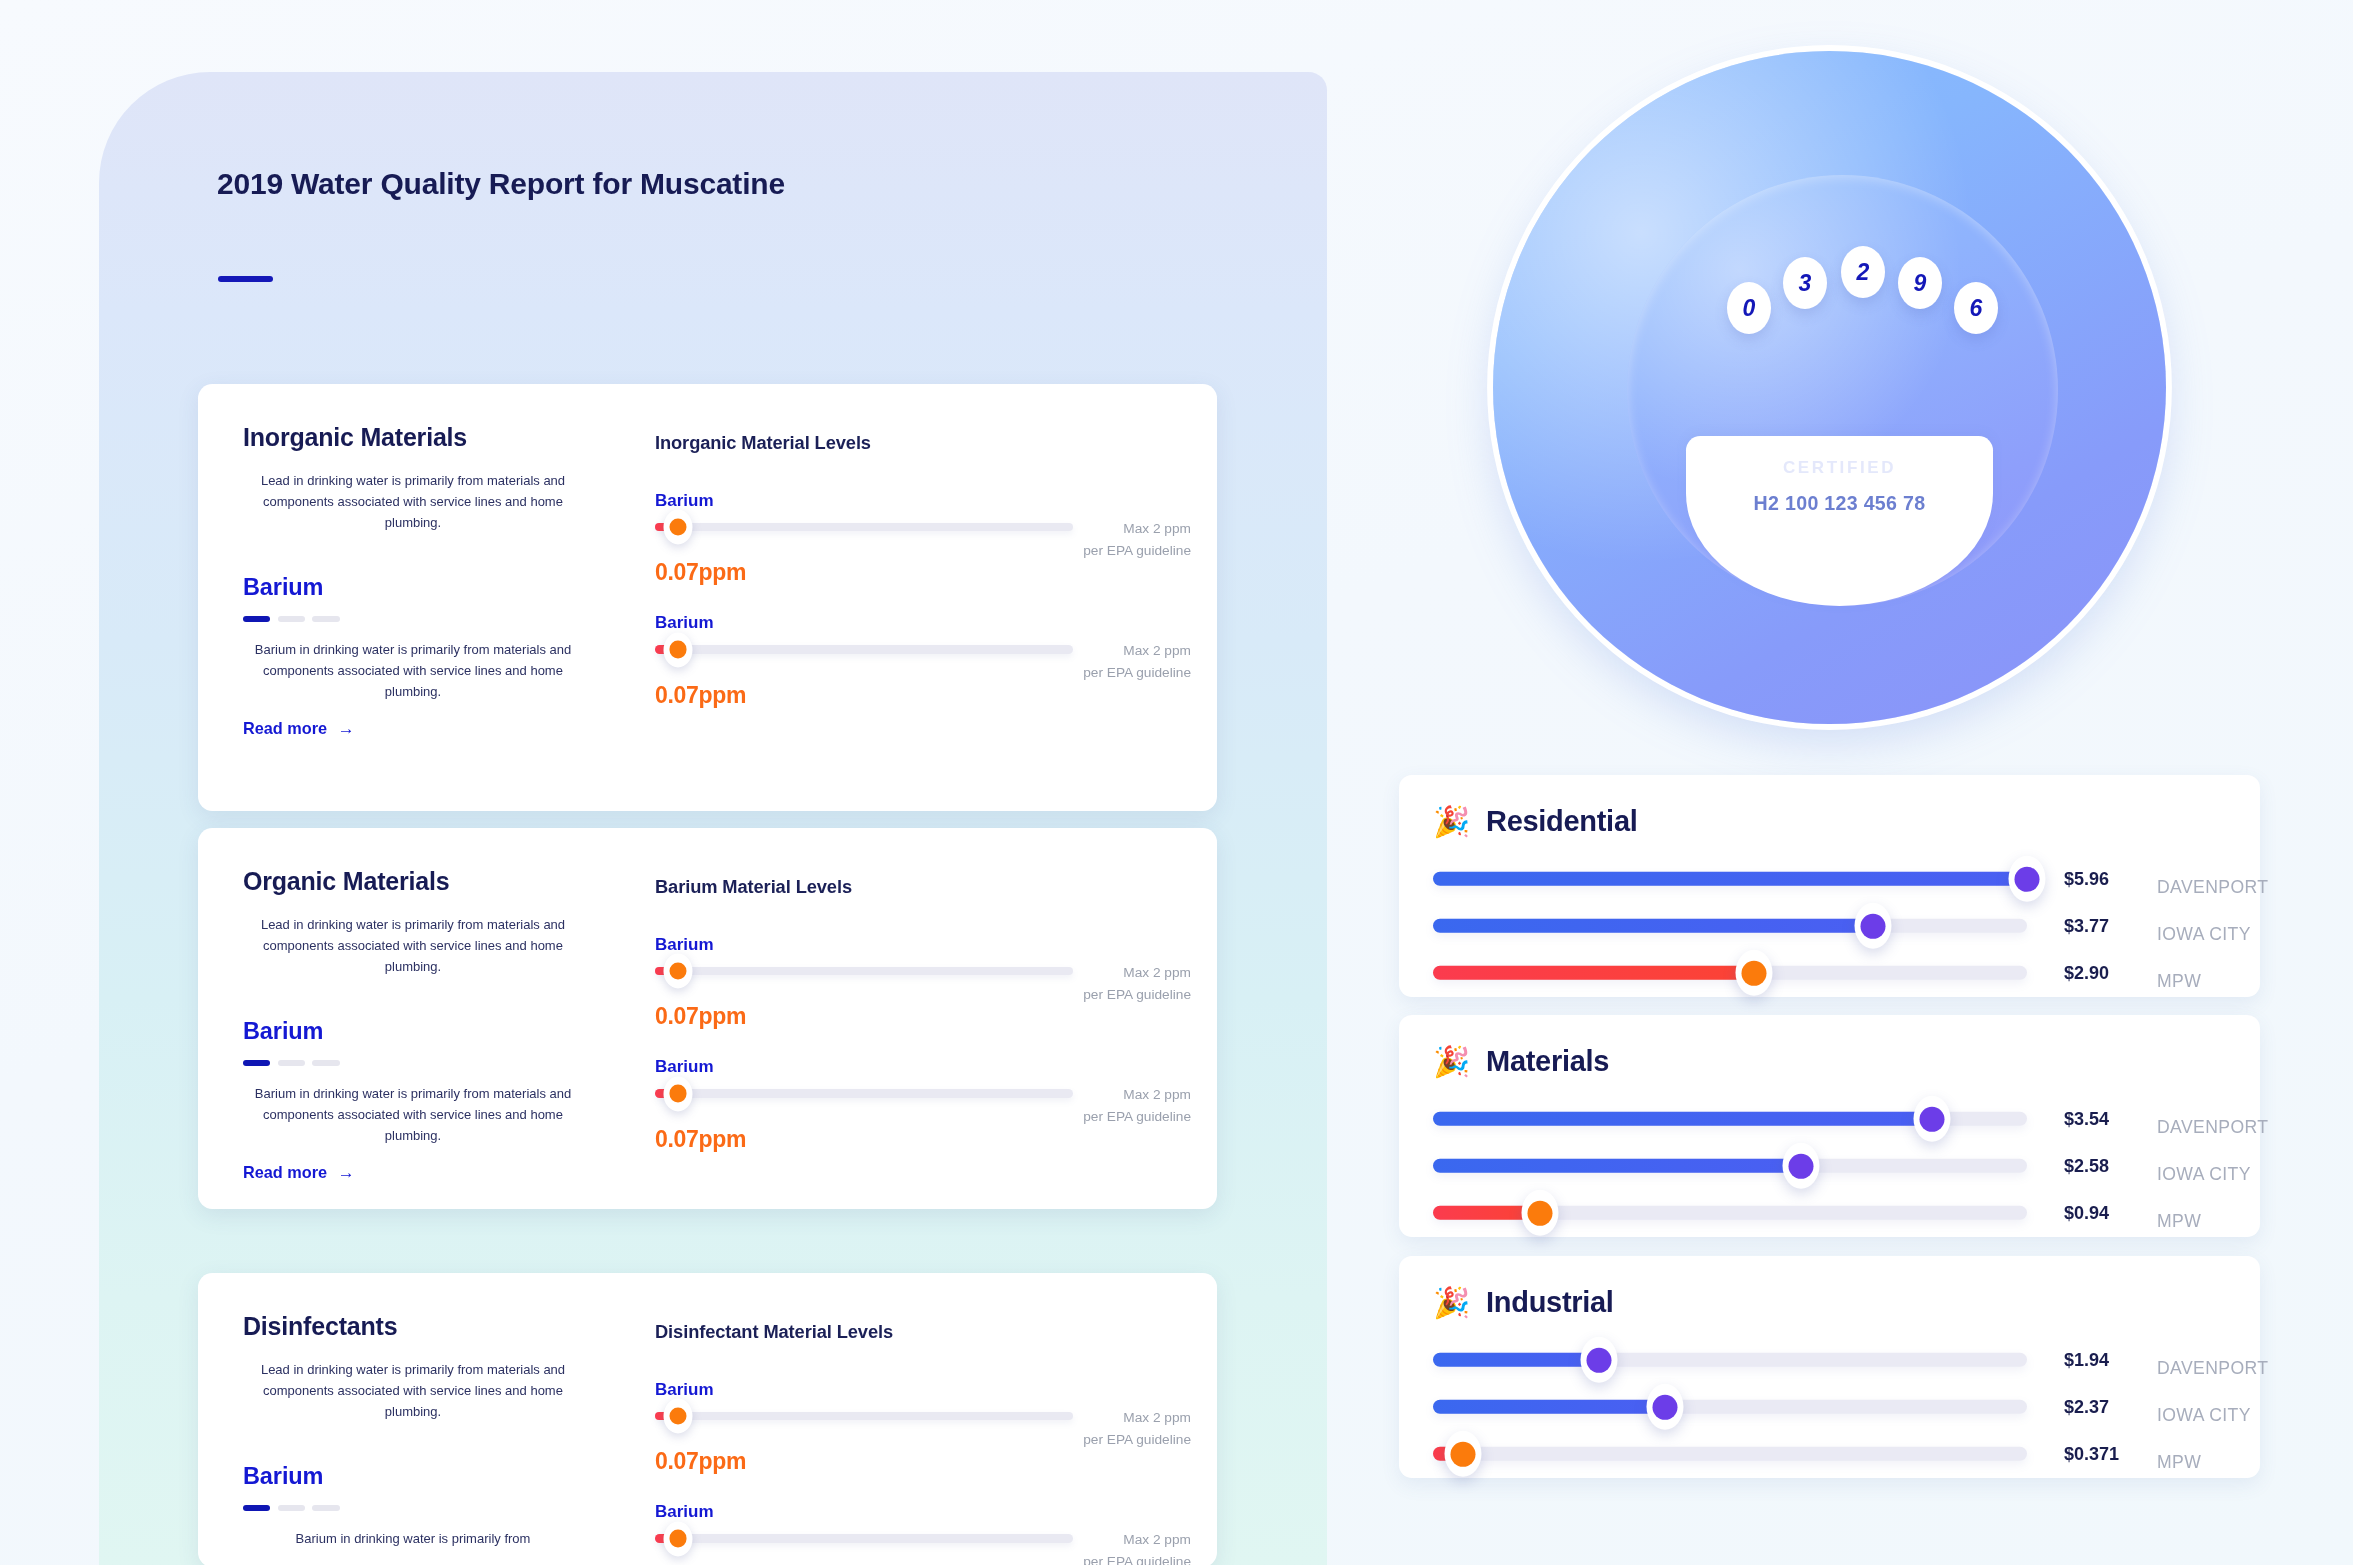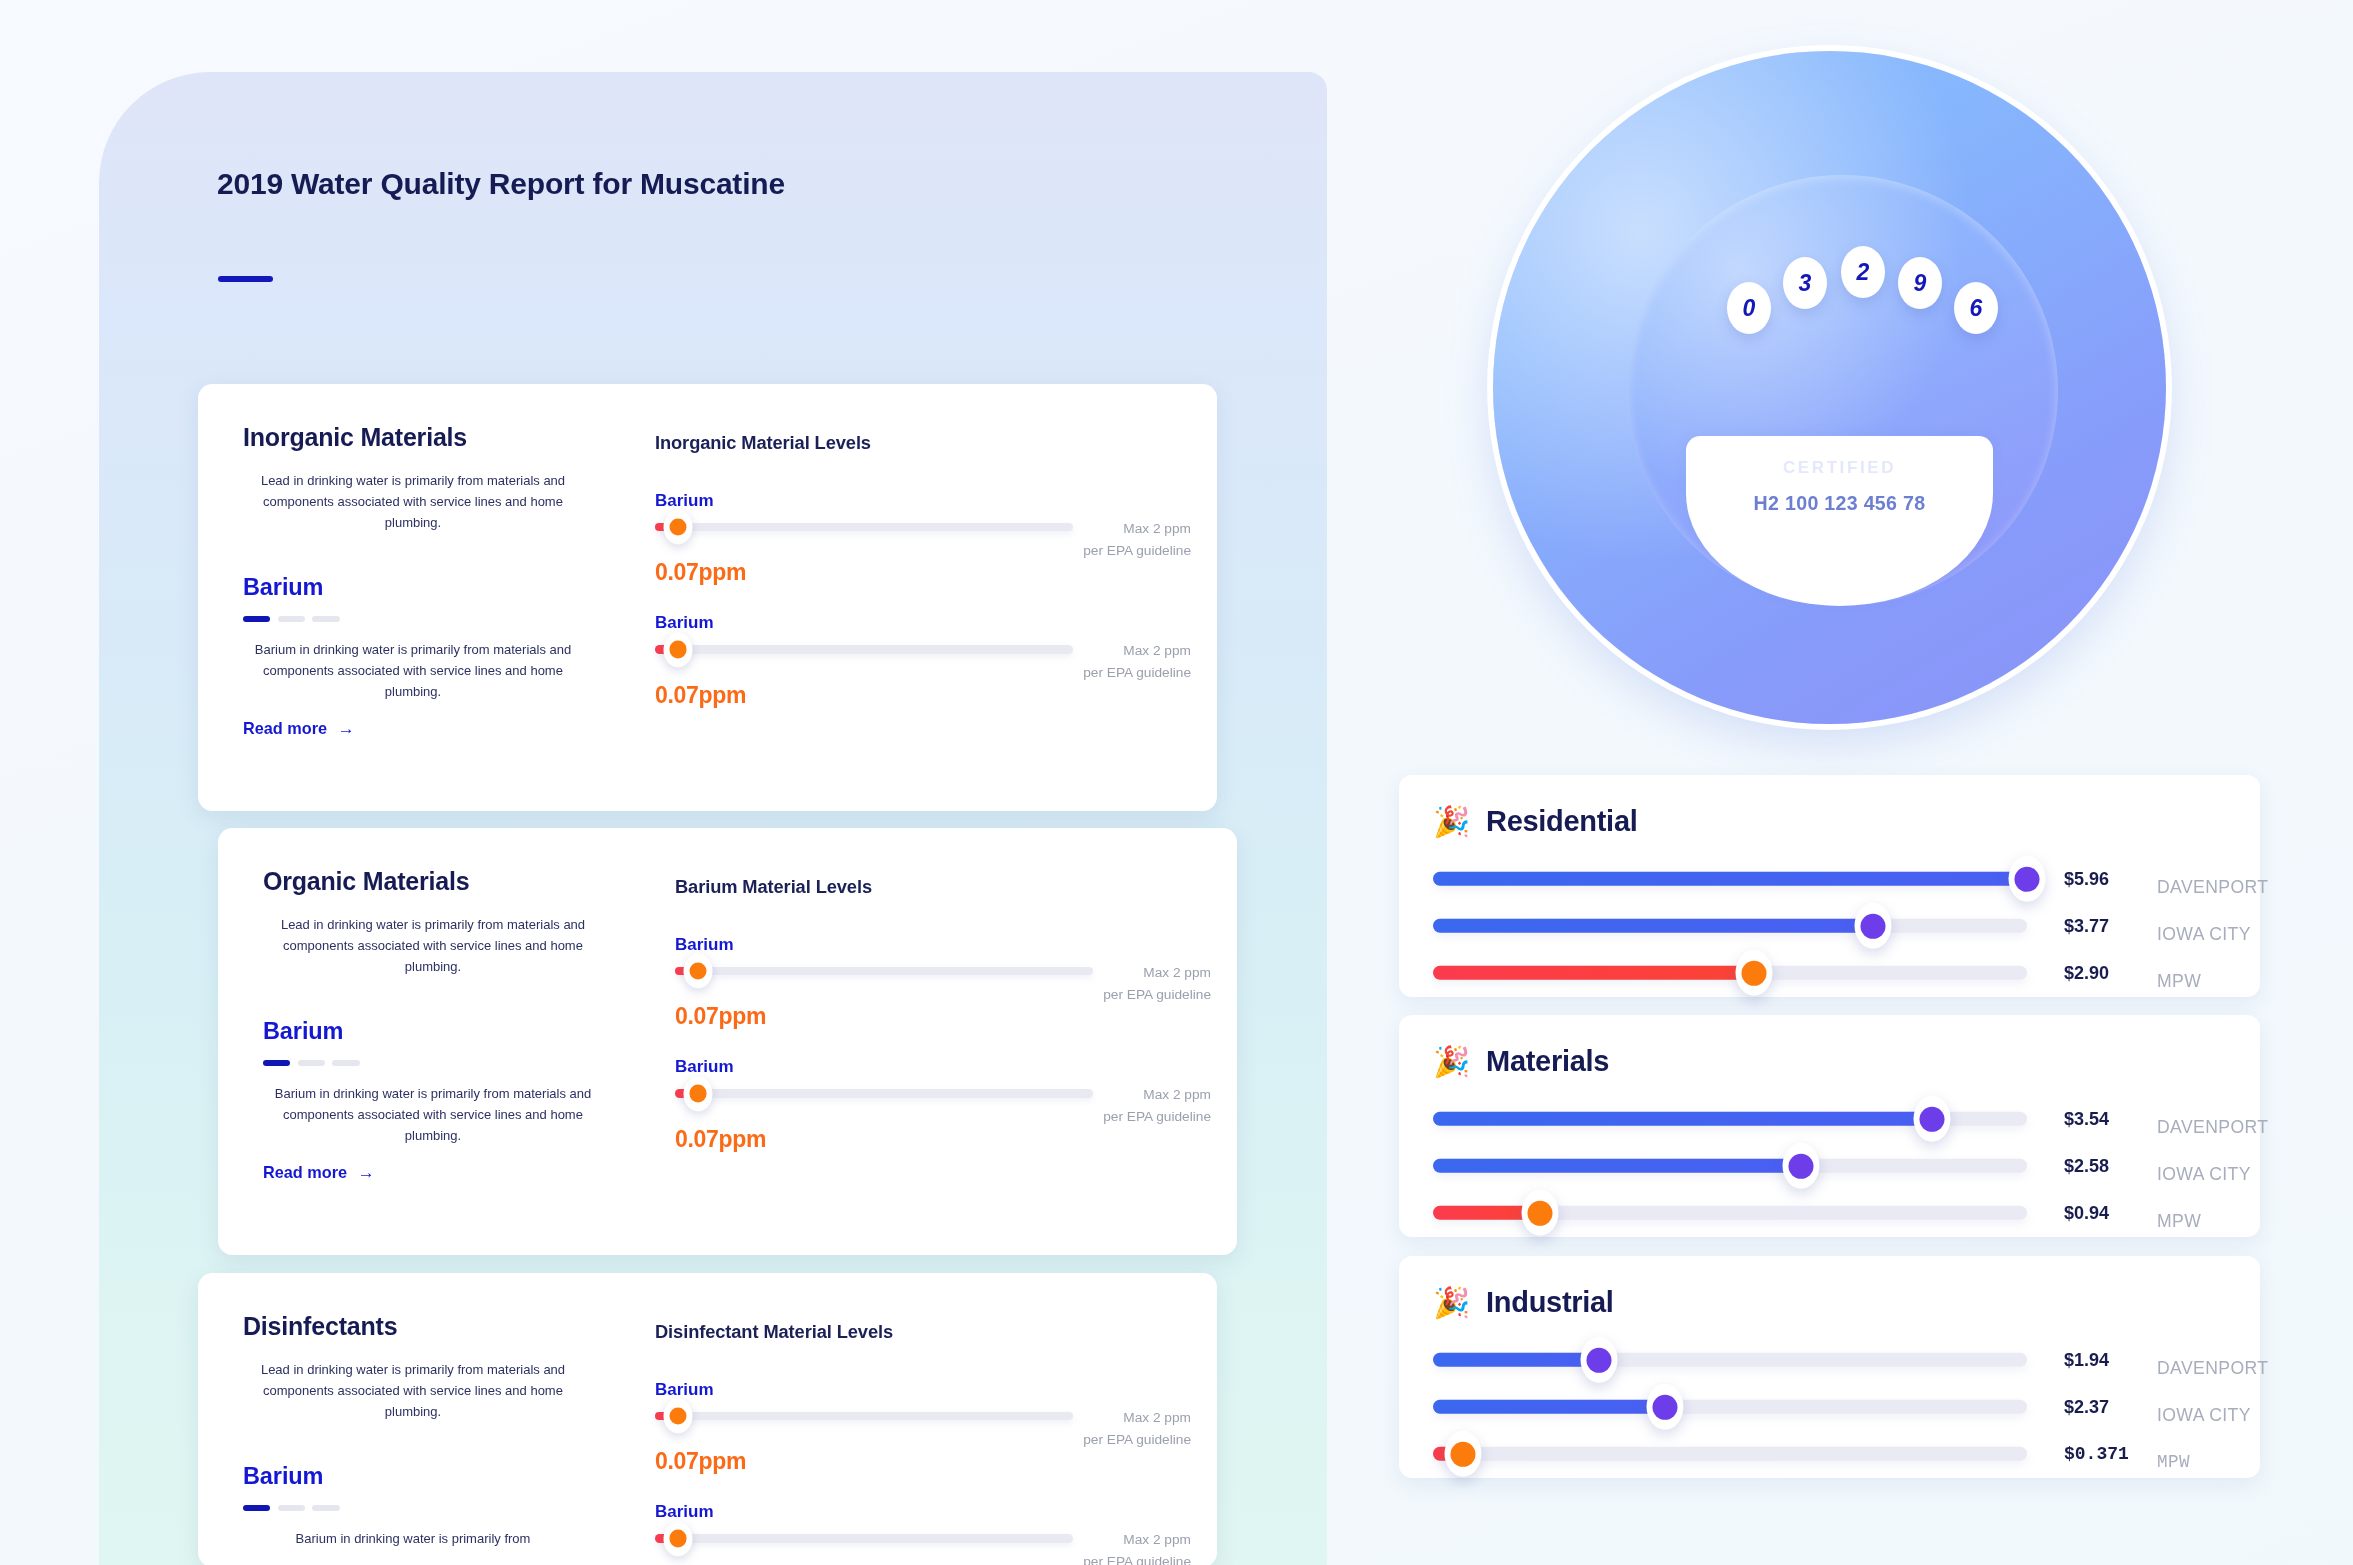--- a/index.html
+++ b/index.html
@@ -50,21 +50,21 @@
   .mcard {
     position: absolute;
     left: 198px;
     width: 1019px;
     background: #ffffff;
     border-radius: 14.4px;
     box-shadow: 0 6.5px 22px rgba(60,80,140,.10);
     overflow: hidden;
   }
   #card-inorganic   { top: 384px;  height: 427px; }
-  #card-organic     { top: 828px; height: 427px; margin-left: 20px; }
+  #card-organic     { top: 828px; height: 381px; }
   #card-disinfect   { top: 1273px; height: 294px; }
 
   .mcard-left  { position: absolute; left: 45px;  top: 0; width: 340px; }
   .mcard-right { position: absolute; left: 457px; top: 0; width: 536px; }
 
   .mc-h1 {
     font-size: 25px; font-weight: 700; color: #171b54;
     letter-spacing: -0.2px;
   }
   .mc-body {
@@ -525,21 +525,21 @@
       <div class="rtrack">
         <div class="rfill blue" style="width:39%"></div>
         <div class="rthumb" style="left:39%">
             <i class="purple"></i>
           </div>
       </div>
       <div class="rprice">$2.37</div>
       <div class="rcity">IOWA CITY</div>
     </div>
 
-    <div class="rrow" style="top:187px;font-family:Liberation Mono, monospace;">
+    <div class="rrow" style="top:187px;">
       <div class="rtrack">
         <div class="rfill red" style="width:5%"></div>
         <div class="rthumb" style="left:5%">
             <i class="orange"></i>
           </div>
       </div>
       <div class="rprice">$0.371</div>
       <div class="rcity">MPW</div>
     </div>
   </article>

